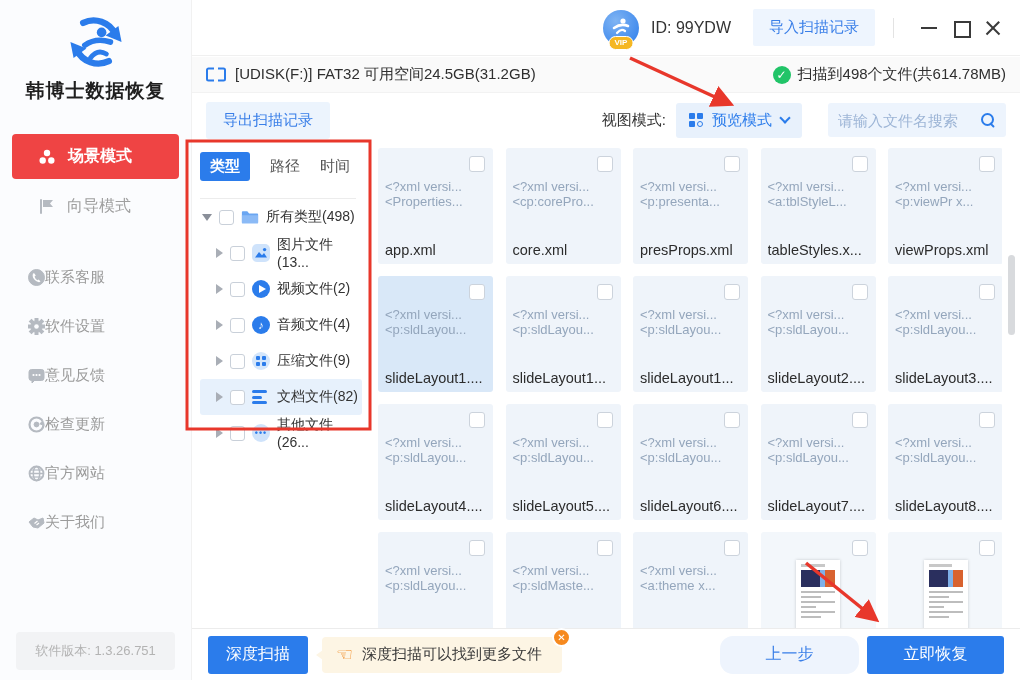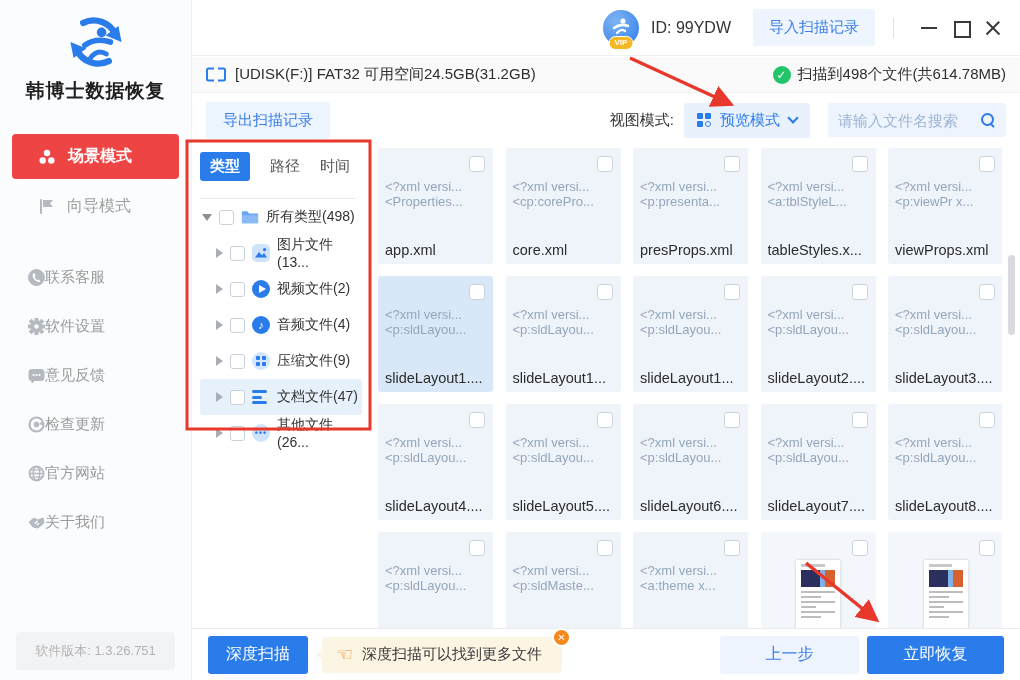--- a/index.html
+++ b/index.html
@@ -44,21 +44,21 @@
 
   
   .toolbar { position:absolute; left:192px; top:93px; width:828px; height:54px; background:#fff; display:flex; align-items:center; padding:0 14px; }
   .export-btn { background:#ecf4fd; color:#3a7fe8; font-size:15px; padding:9px 17px; border-radius:3px; border:none; cursor:pointer; font-family:inherit; }
   .view-label { margin-left:auto; font-size:15px; color:#333; }
   .view-dropdown { margin-left:10px; display:flex; align-items:center; gap:9px; background:#e8f1fc; color:#2b7ceb; font-size:15px; padding:8px 13px; border-radius:3px; cursor:pointer; }
   .grid-icon { width:14px; height:14px; display:grid; grid-template-columns:1fr 1fr; grid-template-rows:1fr 1fr; gap:2px; }
   .grid-icon i { background:#2b7ceb; border-radius:1px; }
   .grid-icon i.hollow { background:#e8f1fc; border:1.6px solid #2b7ceb; border-radius:50%; width:6px; height:6px; align-self:end; }
   .chevron-down { width:8px; height:8px; border-right:2px solid #2b7ceb; border-bottom:2px solid #2b7ceb; transform:rotate(45deg); margin-top:-4px; }
-  .search-box { margin-left:18px; width:178px; height:34px; background:#edf4fd; border-radius:3px; display:flex; align-items:center; padding:0 10px; }
+  .search-box { margin-left:26px; width:178px; height:34px; background:#edf4fd; border-radius:3px; display:flex; align-items:center; padding:0 10px; }
   .search-box input { flex:1; border:none; outline:none; background:transparent; font-size:15px; color:#335; font-family:inherit; min-width:0; }
   .search-box input::placeholder { color:#9db5d6; }
   .search-icon { position:relative; width:16px; height:16px; flex:0 0 auto; }
   .search-icon::before { content:""; position:absolute; left:1px; top:1px; width:9px; height:9px; border:2px solid #2b7ceb; border-radius:50%; }
   .search-icon::after { content:""; position:absolute; left:11px; top:10px; width:2.2px; height:6px; background:#2b7ceb; transform:rotate(-45deg); border-radius:1px; }
 
   
   .tree { position:absolute; left:190px; top:144px; width:178px; height:284px; background:#fff; padding:8px 0 0 10px; z-index:2; }
   .tree-tabs { display:flex; align-items:center; gap:20px; padding-bottom:17px; border-bottom:1px solid #ececec; margin-right:12px; }
   .tree-tab { font-size:15px; color:#555; cursor:pointer; }
@@ -104,21 +104,21 @@
 
   
   .footer { position:absolute; left:192px; top:628px; width:828px; height:52px; background:#fff; border-top:1px solid #ececec; display:flex; align-items:center; padding:0 16px; z-index:4; }
   .deep-scan-btn { background:#2b7ceb; color:#fff; font-size:16px; border:none; border-radius:3px; width:100px; height:38px; cursor:pointer; font-family:inherit; }
   .tip-bubble { position:relative; margin-left:14px; height:36px; background:#fdf5e4; border-radius:4px; display:flex; align-items:center; gap:9px; padding:0 20px 0 14px; font-size:15px; color:#3a3a3a; }
   .tip-bubble::before { content:""; position:absolute; left:-6px; top:13px; border-top:5px solid transparent; border-bottom:5px solid transparent; border-right:7px solid #fdf5e4; }
   .hand-icon { color:#f08519; font-size:19px; line-height:1; }
   .hand-icon::before { content:"☜"; }
   .tip-close { position:absolute; top:-9px; right:-9px; width:19px; height:19px; background:#f6891e; border:2px solid #fff; border-radius:50%; color:#fff; font-size:10px; display:flex; align-items:center; justify-content:center; cursor:pointer; }
   .tip-close::before { content:"✕"; }
-  .prev-btn { margin-left:auto; width:139px; height:38px; background:#eef4fd; color:#3a7fe8; font-size:16px; border:none; border-radius:3px; cursor:pointer; font-family:inherit; }
+  .prev-btn { margin-left:auto; width:139px; height:38px; background:#eef4fd; color:#3a7fe8; font-size:16px; border:none; border-radius:13px; cursor:pointer; font-family:inherit; }
   .recover-btn { margin-left:8px; width:137px; height:38px; background:#2b7ceb; color:#fff; font-size:16px; border:none; border-radius:3px; cursor:pointer; font-family:inherit; }
 
   
   .annotations { position:absolute; left:0; top:0; width:1020px; height:680px; pointer-events:none; z-index:40; }
 
   .gray-ic { fill:#b5bac1; stroke:#b5bac1; }
 </style>
 </head>
 <body>
 
@@ -320,21 +320,21 @@
       <span>压缩文件(9)</span>
     </div>
     <div class="tree-item child selected">
       <span class="caret right"></span>
       <span class="t-checkbox"></span>
       <span class="t-icon doc-icon">
           <i></i>
           <i></i>
           <i></i>
         </span>
-      <span>文档文件(47)</span>
+      <span>文档文件(82)</span>
     </div>
     <div class="tree-item child">
       <span class="caret right"></span>
       <span class="t-checkbox"></span>
       <span class="t-icon circle-icon other-icon"></span>
       <span>其他文件(26...</span>
     </div>
   </div>
 
   <div class="grid">

